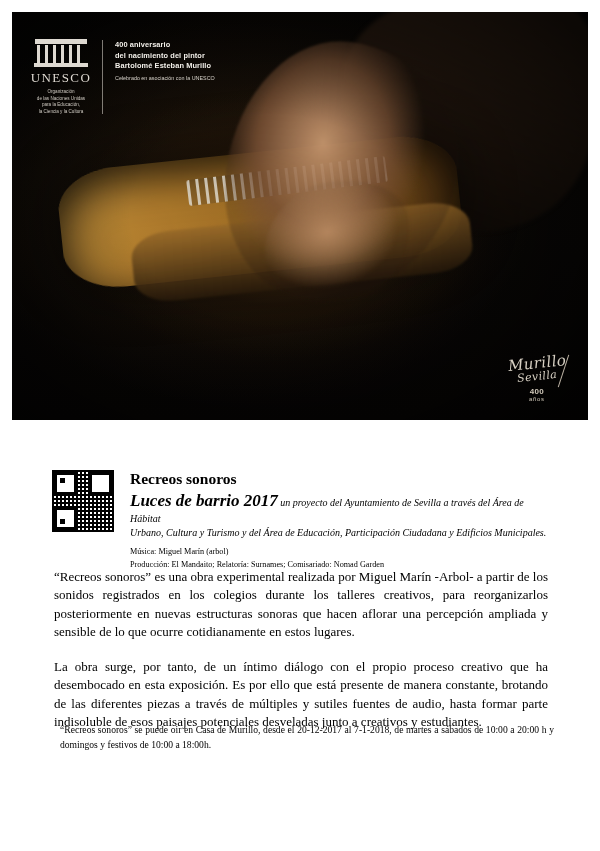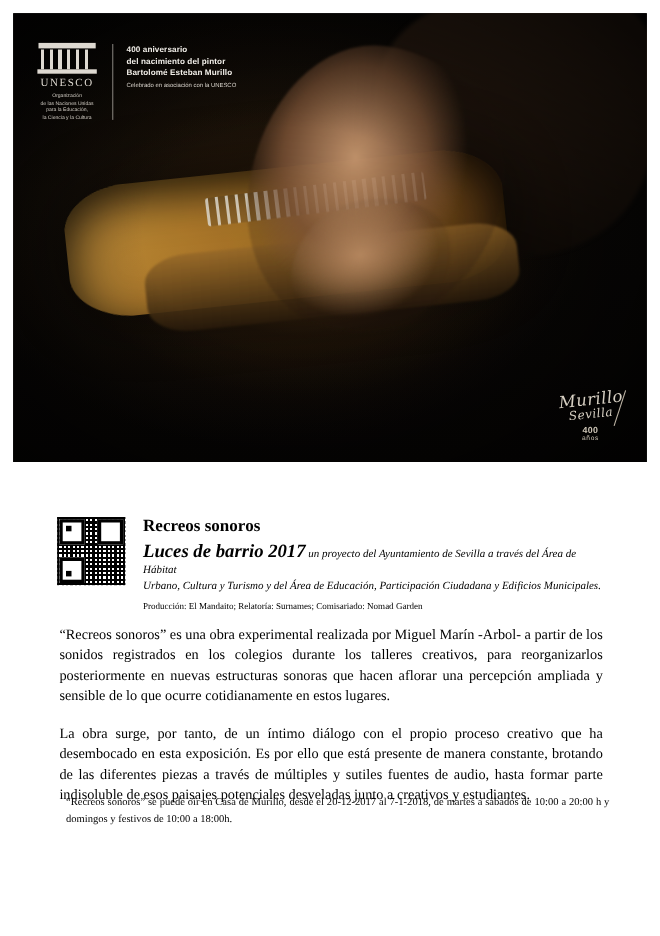--- a/index.html
+++ b/index.html
@@ -147,21 +147,21 @@
     background: repeating-linear-gradient(90deg,#ded9d1 0 3px, transparent 3px 8px);
   }
   .unesco-temple .base {
     position: absolute;
     left: 2px; top: 25px;
     width: 54px; height: 4px;
     background: #ded9d1;
   }
   .unesco-word {
     font-family: "Liberation Serif", serif;
-    font-size: 10px;
+    font-size: 13px;
     letter-spacing: 1.4px;
     color: #ded9d1;
     margin-top: 2px;
   }
   .unesco-sub {
     font-family: "Liberation Sans", sans-serif;
     font-size: 4.6px;
     line-height: 1.45;
     color: #cfcac2;
     margin-top: 3px;
@@ -379,20 +379,21 @@
         <i class="b"></i>
         <i class="c"></i>
     </div>
     <div class="title-block">
       <h1 class="work-title">Recreos sonoros</h1>
       <p class="work-sub">
         <span class="ital">Luces de barrio 2017</span><span class="smallital"> un proyecto del Ayuntamiento de Sevilla a través del Área de Hábitat</span><br>
         <span class="smallital">Urbano, Cultura y Turismo y del Área de Educación, Participación Ciudadana y Edificios Municipales.</span>
       </p>
       <div class="credits">
+        <div>Música: Miguel Marín (arbol)</div>
         <div>Producción: El Mandaito; Relatoría: Surnames; Comisariado: Nomad Garden</div>
       </div>
     </div>
   </div>
 
   <div class="body-copy">
     <p>“Recreos sonoros” es una obra experimental realizada por Miguel Marín -Arbol- a partir de los sonidos registrados en los colegios durante los talleres creativos, para reorganizarlos posteriormente en nuevas estructuras sonoras que hacen aflorar una percepción ampliada y sensible de lo que ocurre cotidianamente en estos lugares.</p>
     <p>La obra surge, por tanto, de un íntimo diálogo con el propio proceso creativo que ha desembocado en esta exposición. Es por ello que está presente de manera constante, brotando de las diferentes piezas a través de múltiples y sutiles fuentes de audio, hasta formar parte indisoluble de esos paisajes potenciales desveladas junto a creativos y estudiantes.</p>
   </div>
 

